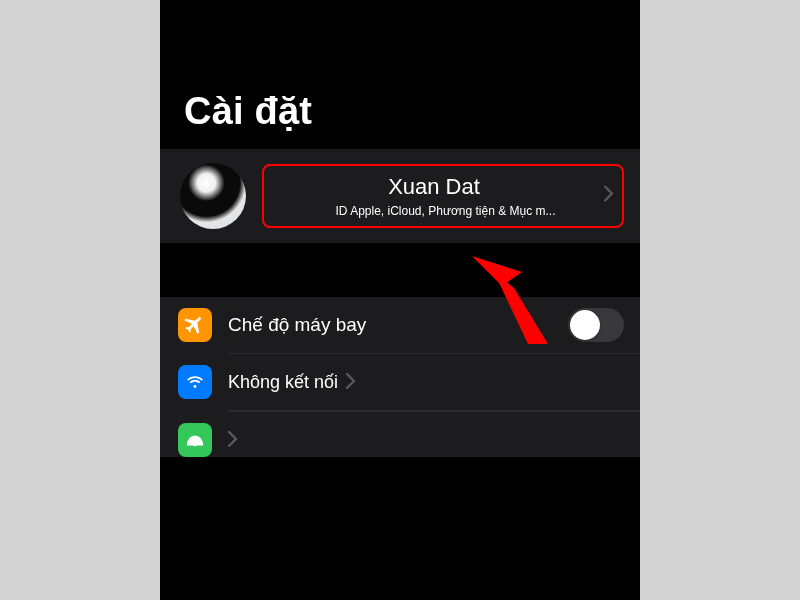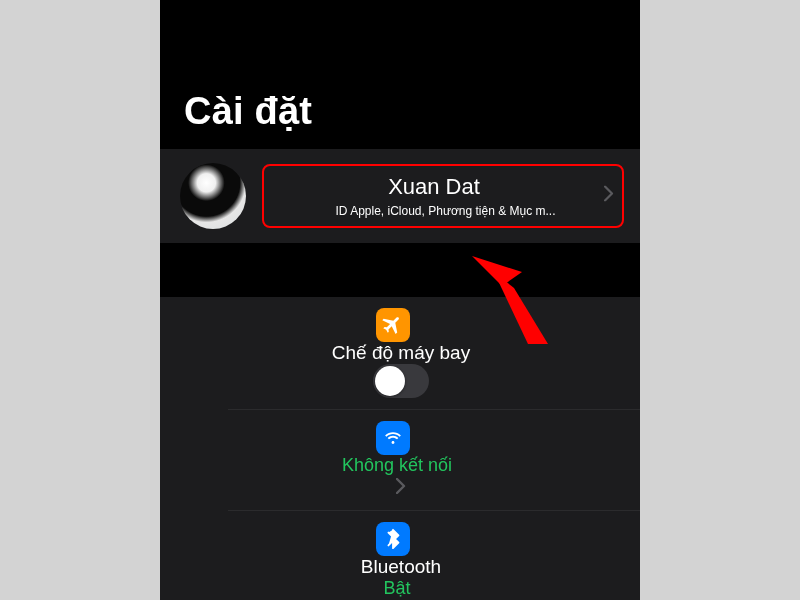--- a/index.html
+++ b/index.html
@@ -75,21 +75,20 @@
       background: #000;
     }
     .list {
       background: #1c1c1e;
     }
     .row {
       display: flex;
       align-items: center;
       padding: 11px 16px 11px 18px;
       min-height: 56px;
-      flex-direction: column;
     }
     .row-sep {
       border-bottom: 1px solid #2b2b2d;
       margin-left: 68px;
     }
     .icon-wrap {
       width: 34px;
       height: 34px;
       border-radius: 8px;
       display: flex;
@@ -101,21 +100,21 @@
     .icon-airplane { background: #ff9500; }
     .icon-wifi { background: #007aff; }
     .icon-bluetooth { background: #007aff; }
     .icon-cellular { background: #34c759; }
     .row-label {
       flex: 1;
       font-size: 19px;
       font-weight: 400;
     }
     .row-value {
-      color: #22c55e;
+      color: #ffffff;
       font-size: 18px;
       margin-right: 8px;
     }
     .row-chevron {
       color: #5a5a5e;
       font-size: 20px;
     }
     .toggle {
       width: 56px;
       height: 34px;
@@ -187,34 +186,20 @@
       </div>
       <div class="row-value">Không kết nối</div>
       <span class="row-chevron">
         <svg width="10" height="16" viewBox="0 0 10 16">
             <path d="M1 1 L8 8 L1 15" stroke="#5a5a5e" stroke-width="2.4" fill="none" stroke-linecap="round" stroke-linejoin="round"></path>
           </svg>
       </span>
     </div>
     <div class="row-sep"></div>
 
-    <div class="row">
-      <div class="icon-wrap icon-bluetooth">
-        <svg class="icon-svg" viewBox="0 0 24 24">
-            <path d="M12 2 L12 22 L18 16 L7 5 M12 2 L18 8 L7 19" stroke="#fff" stroke-width="2" fill="none" stroke-linejoin="round" stroke-linecap="round"></path>
-          </svg>
-      </div>
-      <div class="row-label">Bluetooth</div>
-      <div class="row-value">Bật</div>
-      <span class="row-chevron">
-        <svg width="10" height="16" viewBox="0 0 10 16">
-            <path d="M1 1 L8 8 L1 15" stroke="#5a5a5e" stroke-width="2.4" fill="none" stroke-linecap="round" stroke-linejoin="round"></path>
-          </svg>
-      </span>
-    </div>
     <div class="row-sep"></div>
 
     <div class="row" style="padding-bottom:0; min-height:40px;">
       <div class="icon-wrap icon-cellular">
         <svg class="icon-svg" viewBox="0 0 24 24">
             <path d="M4 18 C4 12 8 8 12 8 C16 8 20 12 20 18" stroke="#fff" stroke-width="2" fill="none"></path>
             <circle cx="12" cy="17" r="2"></circle>
           </svg>
       </div>
       <span class="row-chevron">

